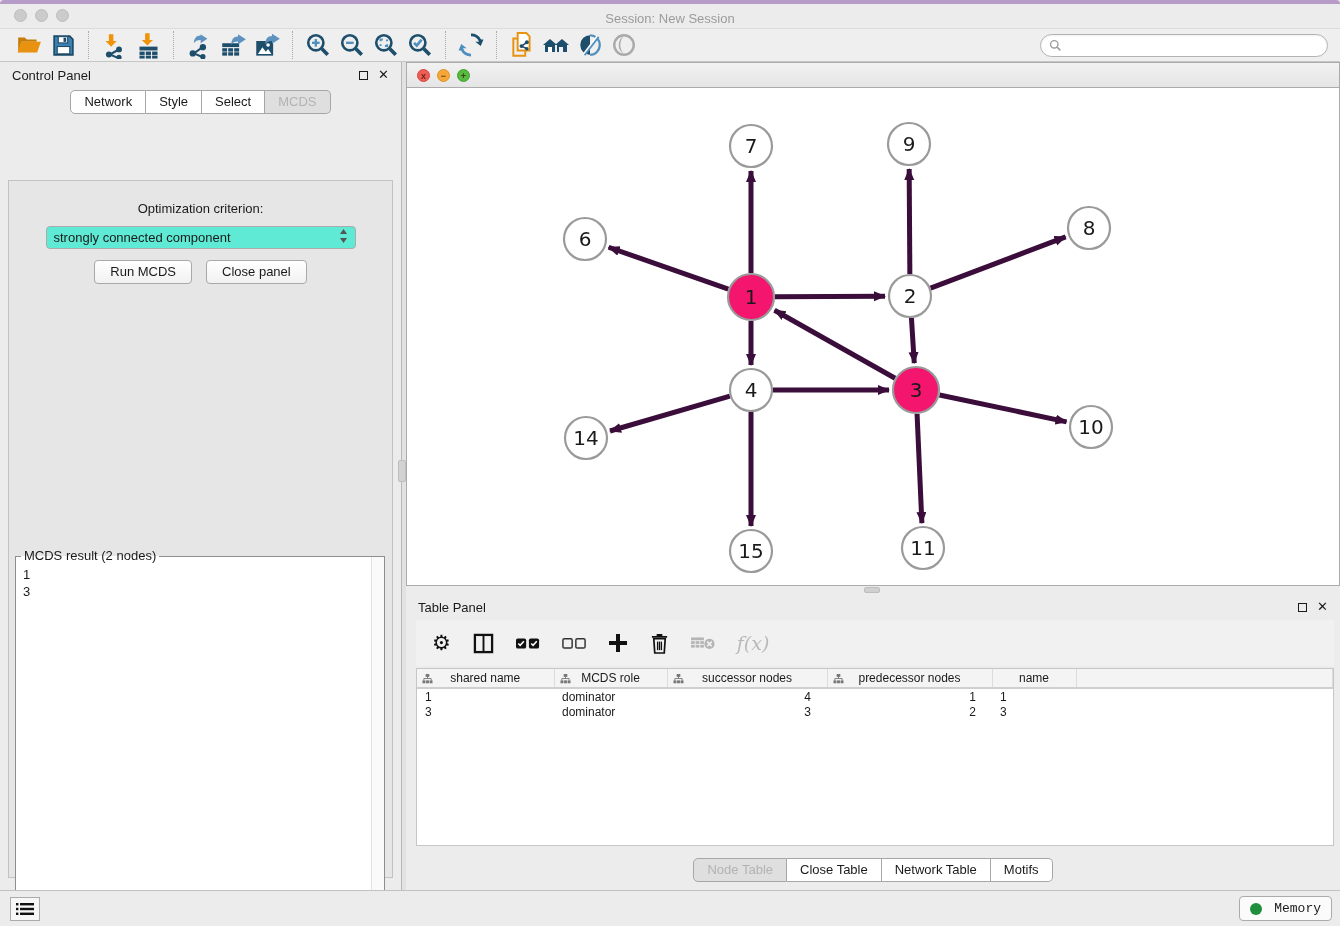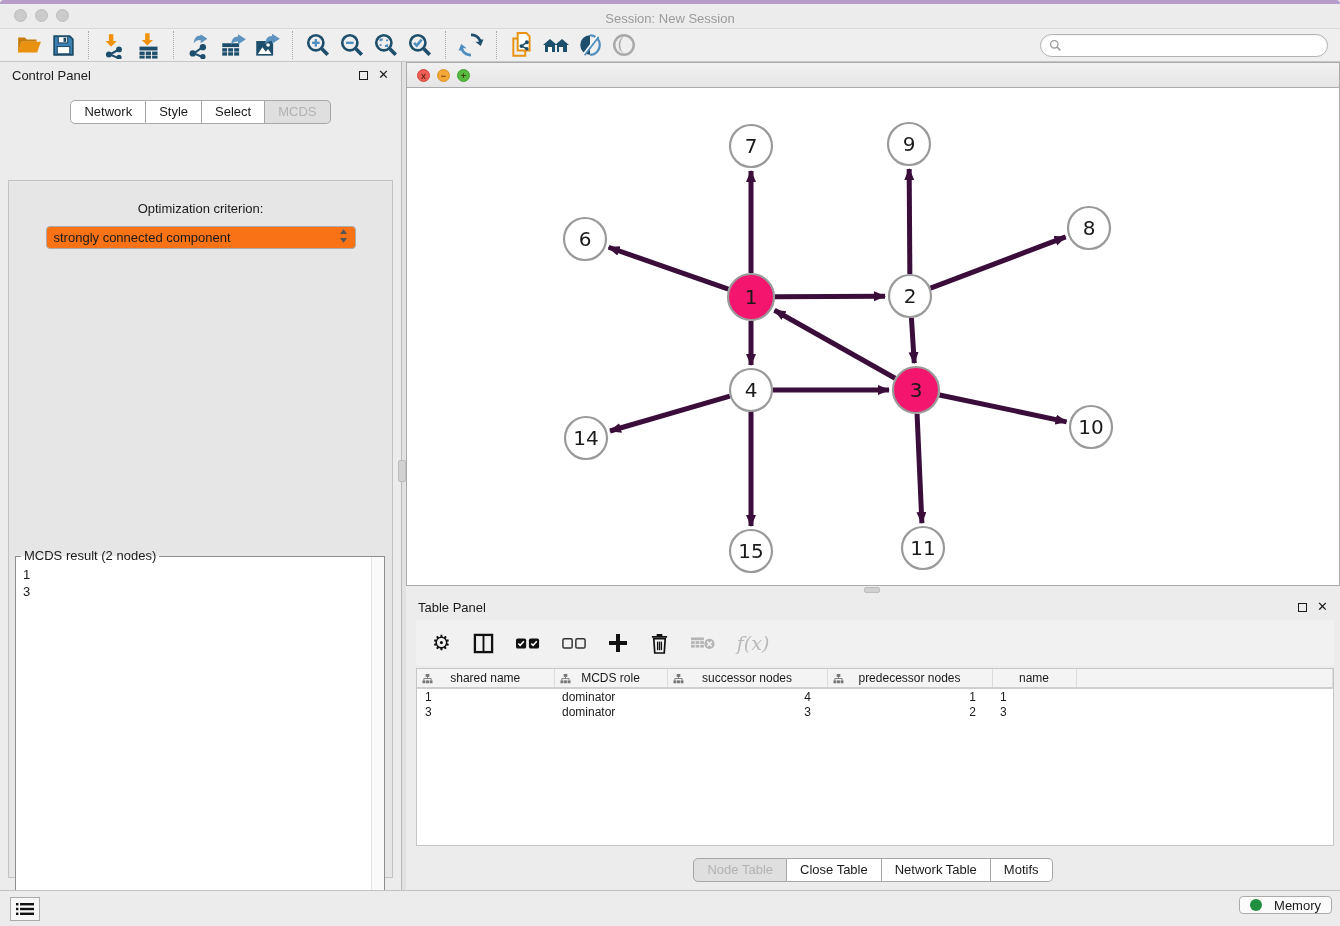--- a/index.html
+++ b/index.html
@@ -33,30 +33,30 @@
     font-family:"Liberation Sans",sans-serif; background:transparent; margin-left:5px; }
   
   .control-panel { position:absolute; top:62px; left:0; width:401px; bottom:36px;
     background:#ECECEC; }
   .panel-header { height:26px; display:flex; align-items:center; padding:0 12px; }
   .panel-header .ph-title { font-size:13px; color:#1a1a1a; }
   .ph-icons { margin-left:auto; display:flex; gap:10px; align-items:center; }
   .float-box { width:9px; height:9px; border:1.6px solid #1a1a1a; display:inline-block; }
   .close-x { font-weight:bold; font-size:13px; color:#1a1a1a;
     font-family:"DejaVu Sans",sans-serif; line-height:10px; }
-  .cp-tabs { display:flex; justify-content:center; margin-top:12px; position:relative; z-index:2; }
+  .cp-tabs { display:flex; justify-content:center; margin-top:2px; position:relative; z-index:2; }
   .seg { border:1px solid #A6A6A6; border-left:none; background:#fff;
     padding:3px 13px 4px; font-size:13px; color:#1a1a1a; }
   .seg.first { border-left:1px solid #A6A6A6; border-radius:5px 0 0 5px; }
   .seg.last { border-radius:0 5px 5px 0; }
   .seg.selected { background:#DFDFDF; color:#B3B3B3; }
   .cp-body { position:absolute; top:118px; left:8px; right:8px; bottom:12px;
     background:#E6E6E6; border:1px solid #C2C2C2; }
   .opt-label { text-align:center; margin-top:20px; font-size:13px; }
-  .criterion-select { width:310px; height:23px; margin:10px auto 0; background:#f97316;
+  .criterion-select { width:310px; height:23px; margin:10px auto 0; background:#5eead4;
     border:1px solid #ABABAB; border-radius:4px; display:flex; align-items:center;
     padding:0 7px; font-size:13px; }
   .criterion-select .spin { margin-left:auto; }
   .cp-buttons { display:flex; justify-content:center; gap:14px; margin-top:11px; }
   .btn { background:linear-gradient(#FFFFFF,#F1F1F1); border:1px solid #A9A9A9;
     border-radius:4px; padding:3px 15px 4px; font-size:13px; color:#1a1a1a; }
   .result-box { position:absolute; left:6px; right:7px; top:375px; height:377px;
     background:#fff; border:1px solid #8E8E8E; }
   .result-legend { position:absolute; top:-9px; left:5px; padding:0 3px; font-size:13px;
     background:linear-gradient(to bottom,#E6E6E6 52%,#FFFFFF 52%); }
@@ -103,23 +103,23 @@
   td.al { text-align:left; padding-left:8px; }
   td.ar { text-align:right; padding-right:16px; }
   .tp-tabs { position:absolute; bottom:8px; left:0; right:0; display:flex;
     justify-content:center; }
   
   .status-bar { position:absolute; bottom:0; left:0; right:0; height:36px;
     background:#ECECEC; border-top:1px solid #C2C2C2; }
   .list-btn { position:absolute; left:10px; top:6px; width:30px; height:24px;
     background:#F7F7F7; border:1px solid #ABABAB; display:flex; align-items:center;
     justify-content:center; }
-  .memory-btn { position:absolute; right:8px; top:5px; height:18px;
+  .memory-btn { position:absolute; right:8px; top:5px; height:25px;
     border:1px solid #ABABAB; border-radius:4px; background:#FBFBFB; display:flex;
-    align-items:center; gap:12px; padding:0 10px; font-size:13px; }
+    align-items:center; gap:12px; padding:0 10px; font-size:13px;font-family:Liberation Mono, monospace; }
   .memory-dot { width:12px; height:12px; border-radius:50%; background:#1F8E3D; }
   .dis { opacity:.38; }
   .fx { font-family:"DejaVu Serif",serif; font-style:italic; font-size:19px; color:#B9B9B9; }
   .gear-glyph { font-family:"DejaVu Sans",sans-serif; font-size:21px; color:#111; }
 </style>
 </head>
 <body>
 
 <div class="window-top"></div>
 <div class="titlebar">
@@ -307,20 +307,24 @@
   <div class="cp-body">
     <div class="opt-label">Optimization criterion:</div>
     <div class="criterion-select">
       <span>strongly connected component</span>
       <span class="spin">
         <svg width="9" height="14" viewBox="0 0 9 14">
             <path d="M4.5 0 8 5H1z" fill="#555"></path>
             <path d="M4.5 14 1 9h7z" fill="#555"></path>
           </svg>
       </span>
+    </div>
+    <div class="cp-buttons">
+      <button class="btn">Run MCDS</button>
+      <button class="btn">Close panel</button>
     </div>
     <div class="result-box">
       <span class="result-legend">MCDS result (2 nodes)</span>
       <div class="result-lines">1
 3</div>
       <div class="result-scroll"></div>
     </div>
   </div>
 </div>
 <div class="v-splitter">

